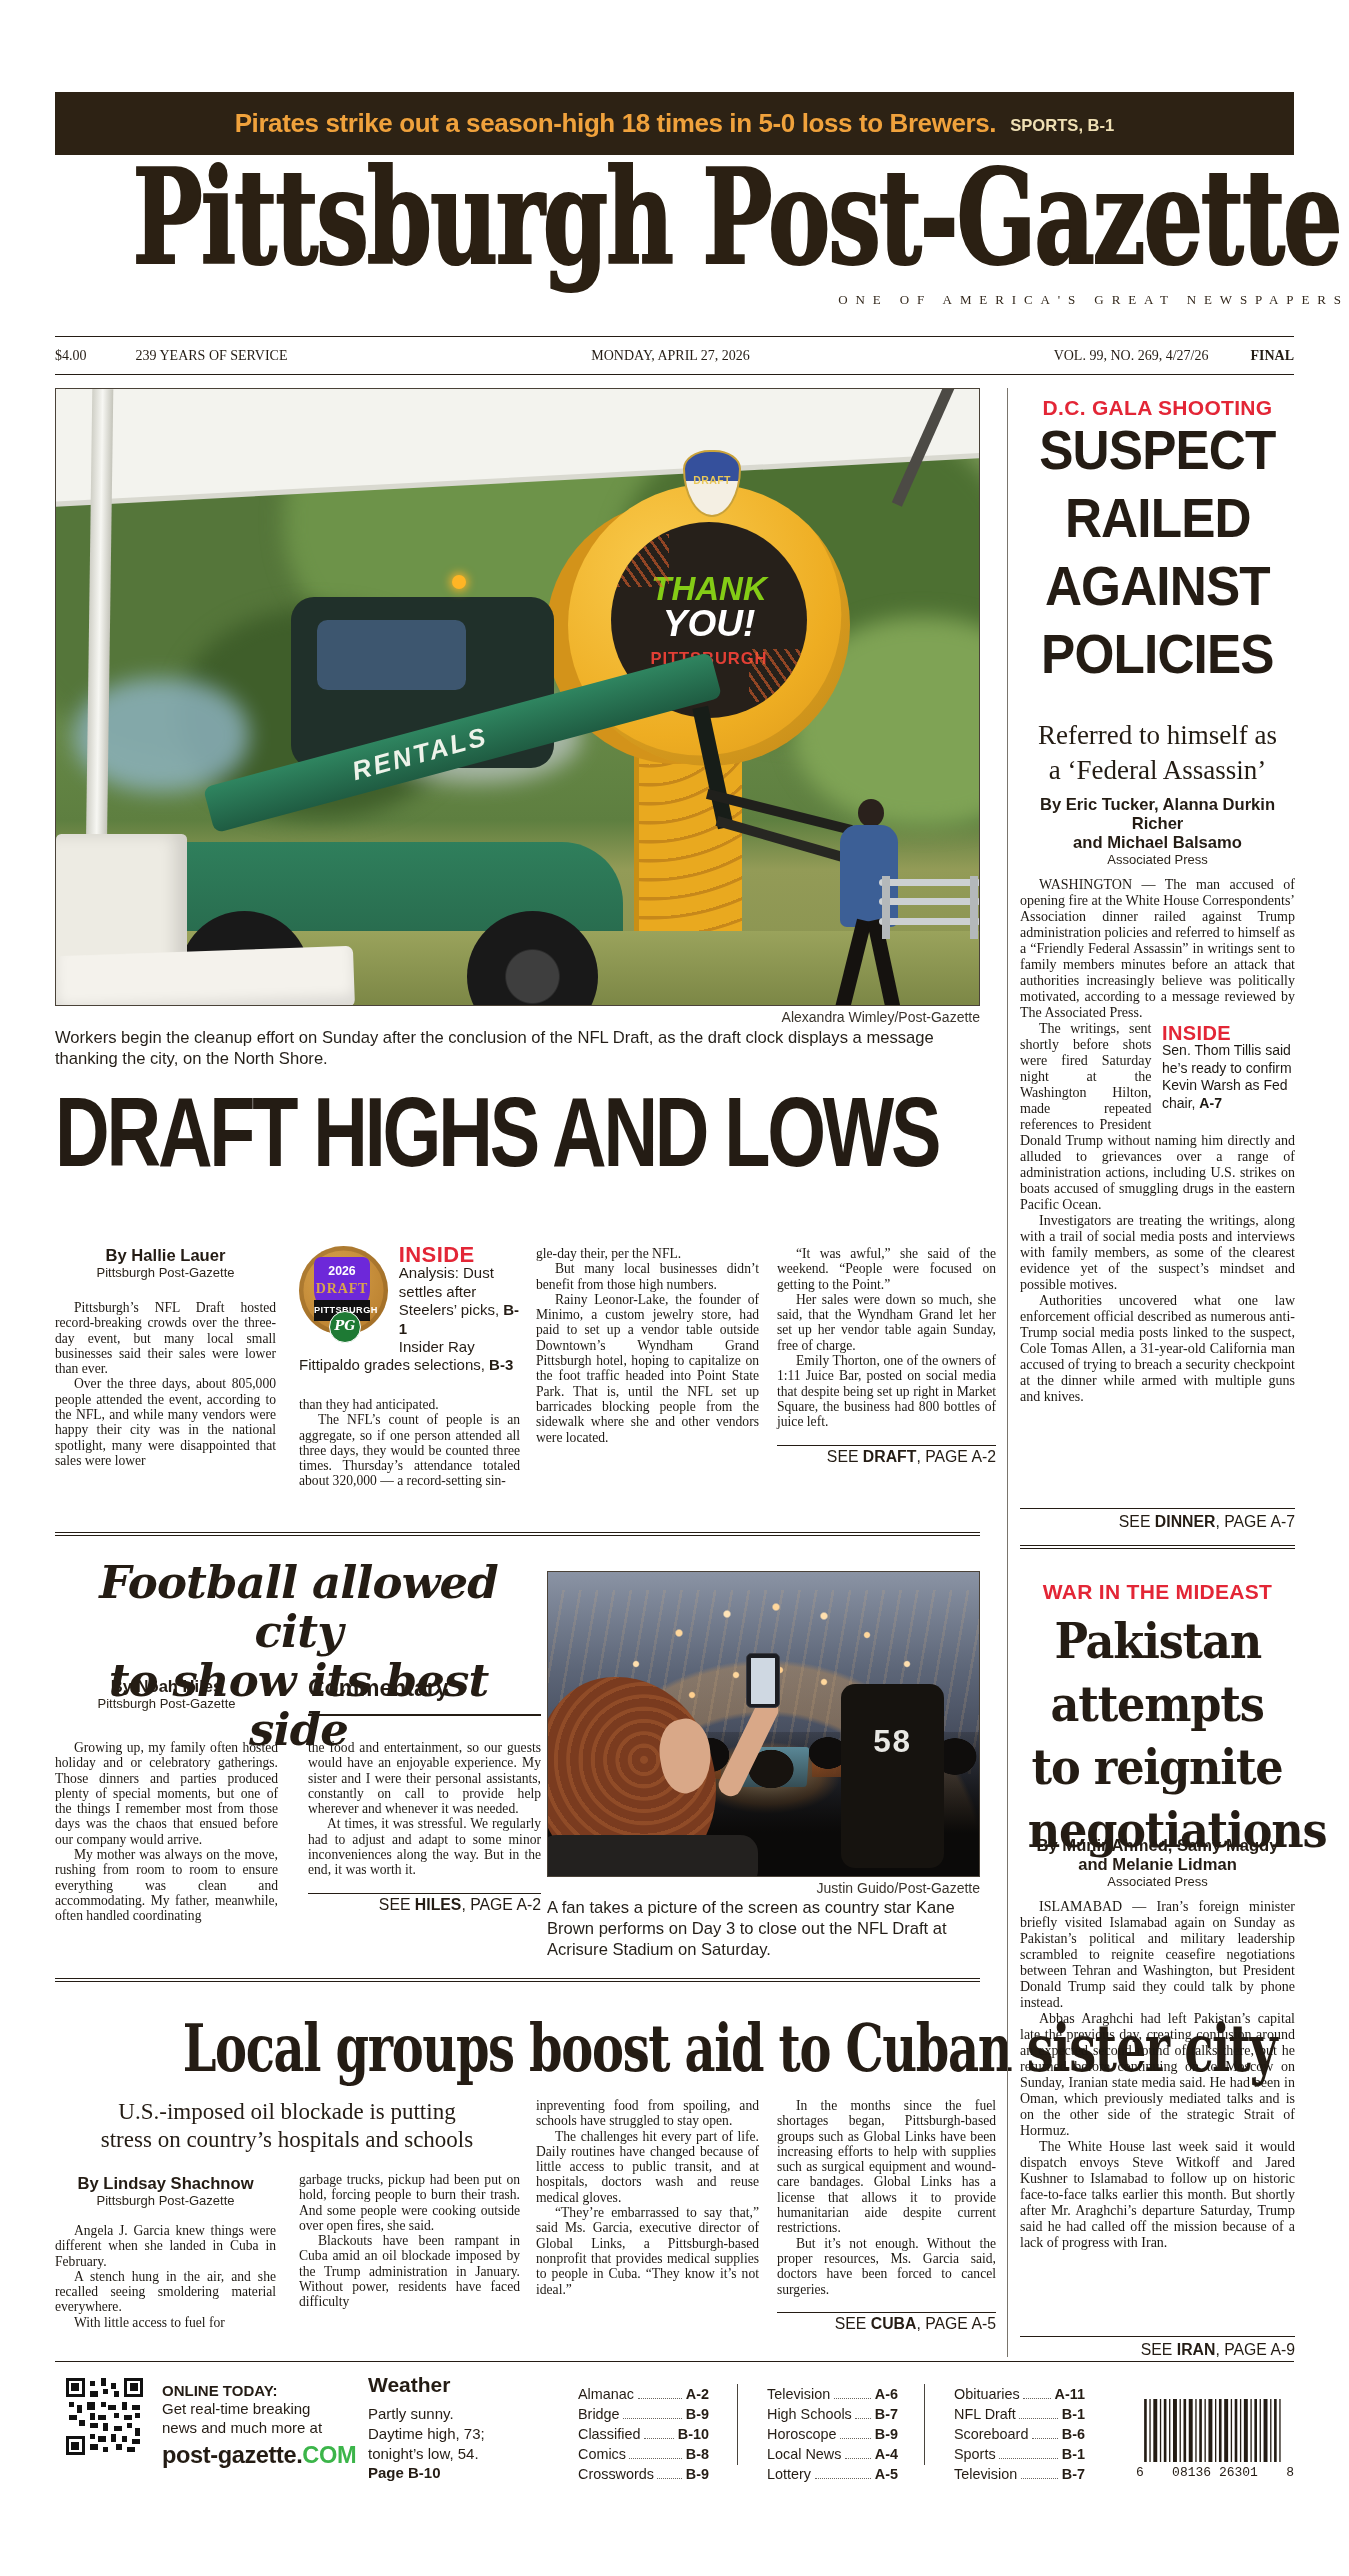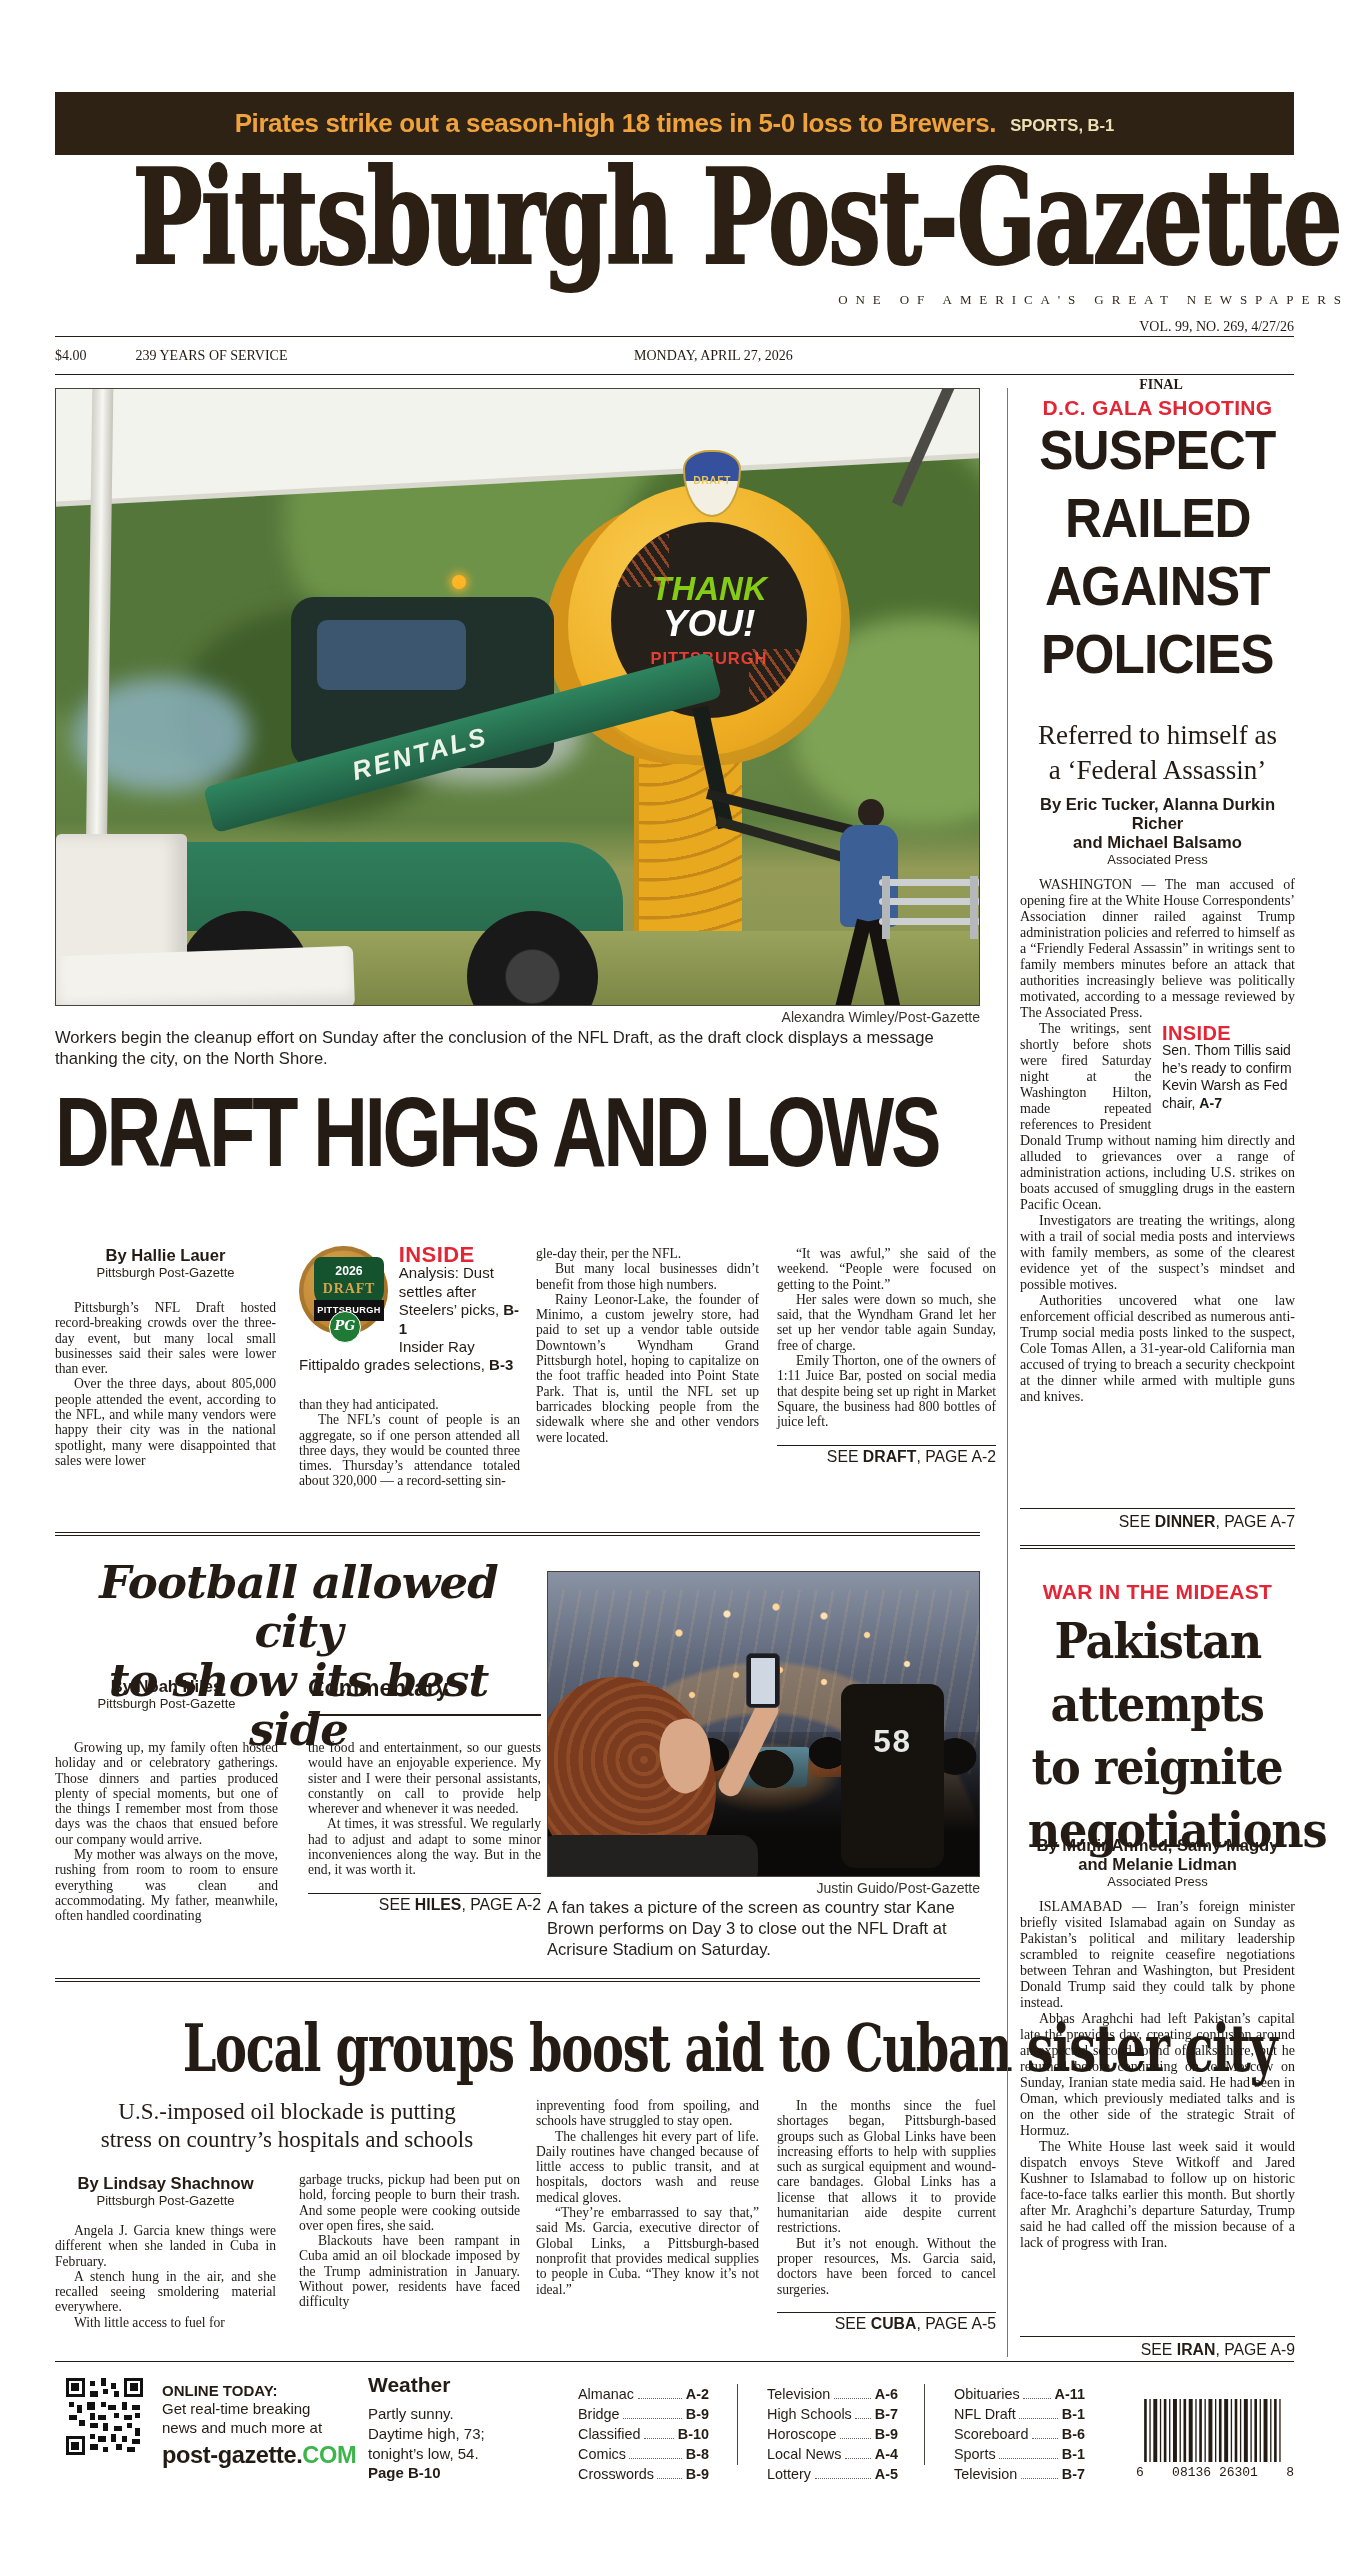--- a/index.html
+++ b/index.html
@@ -15,21 +15,21 @@
   .banner .bh{color:#f0a23c;font-weight:bold;font-size:26px;letter-spacing:-0.4px;}
   .banner .bref{color:#efe0b4;font-weight:bold;font-size:16.6px;padding-top:5.3px;}
 
   
   .masthead{left:0;top:151px;width:1349px;text-align:center;color:#2b2013;}
   .masthead .title{font-family:"DejaVu Serif","Liberation Serif",serif;font-weight:bold;font-size:114px;line-height:1;letter-spacing:-2.6px;-webkit-text-stroke:1.8px #2b2013;transform:scale(.82,1.15);}
   .tagline{left:0;top:292px;width:1349px;text-align:right;font-family:"Liberation Serif",serif;font-size:13px;letter-spacing:7.9px;color:#33281c;}
 
   .dateline{left:55px;top:336px;width:1239px;height:39px;border-top:1.8px solid #241c14;border-bottom:0.9px solid #241c14;display:flex;align-items:center;justify-content:space-between;font-family:"Liberation Serif",serif;font-size:14px;color:#241c14;box-sizing:border-box;}
   .dl-left{display:flex;gap:49px;}
-  .dl-right{display:flex;gap:42px;flex-direction:column;}
+  .dl-right{display:flex;gap:42px;}
   .dl-final{font-weight:bold;}
 
   
   .photo{overflow:hidden;border:0.9px solid #4a4238;box-sizing:border-box;}
   .credit{font-size:14px;color:#3a342c;text-align:right;}
   .caption{font-size:16.6px;line-height:21px;color:#241f18;text-align:left;}
 
   
   .lp{background:linear-gradient(180deg,#7e9c5a 0%,#6b8d4a 45%,#5e7f40 70%,#939b57 78%,#87914e 100%);}
   .lp .blob{position:absolute;border-radius:48%;filter:blur(10.5px);}
@@ -123,21 +123,21 @@
   .jump{border-top:0.9px solid #241c14;margin-top:15px;padding-top:3.5px;text-align:right;font-size:15.8px;font-family:"Liberation Sans",sans-serif;color:#241c14;}
   .kicker{color:#e32636;font-weight:bold;font-size:21px;text-align:center;letter-spacing:0.3px;}
   .double-rule{border-top:0.9px solid #241c14;border-bottom:0.9px solid #241c14;height:3.5px;box-sizing:border-box;}
   .vrule{width:0.9px;background:#7a756d;}
 
   
   .inside-box{left:299px;top:1246px;width:226px;height:147px;font-size:15px;line-height:18.4px;color:#241c14;}
   .inside-label{color:#e32636;font-weight:bold;font-size:22px;letter-spacing:0.4px;}
   .badge{float:left;width:91px;height:103px;margin-right:8.8px;position:relative;}
   .badge .coin{position:absolute;left:0;top:0;width:89px;height:89px;border-radius:50%;background:radial-gradient(circle at 40% 35%,#d9a44c,#bd8332 70%);box-shadow:inset 0 0 0 4.4px rgba(120,80,25,.35);}
-  .badge .shield{position:absolute;left:15px;top:10.5px;width:70px;height:56px;background:#14532d;border-radius:7px 7px 40% 40%;text-align:center;}
+  .badge .shield{position:absolute;left:15px;top:10.5px;width:56px;height:56px;background:#6d28d9;border-radius:7px 7px 40% 40%;text-align:center;}
   .badge .y{color:#fff;font-weight:bold;font-size:12.3px;display:block;margin-top:5.3px;}
   .badge .d{color:#d9a44c;font-weight:bold;font-size:14px;font-family:"Liberation Serif",serif;display:block;letter-spacing:0.9px;}
   .badge .c{display:block;background:#111;color:#fff;font-weight:bold;font-size:9.2px;letter-spacing:0.4px;margin-top:1.8px;padding:0.9px 0;}
   .badge .pg{position:absolute;left:30px;top:65px;width:30px;height:30px;border-radius:50%;background:#1e7a34;border:1.8px solid #fff;color:#fff;font-family:"DejaVu Serif",serif;font-style:italic;font-weight:bold;font-size:13px;line-height:28px;text-align:center;}
 
   
   .rcol-body{font-family:"Liberation Serif","DejaVu Serif",serif;font-size:14px;line-height:16px;text-align:justify;color:#1d1812;}
   .rcol-body p{margin:0;text-indent:19px;}
   .dc-hl{left:1020px;top:422px;width:275px;text-align:center;color:#241c14;}
   .dc-hl div{line-height:54px;}

